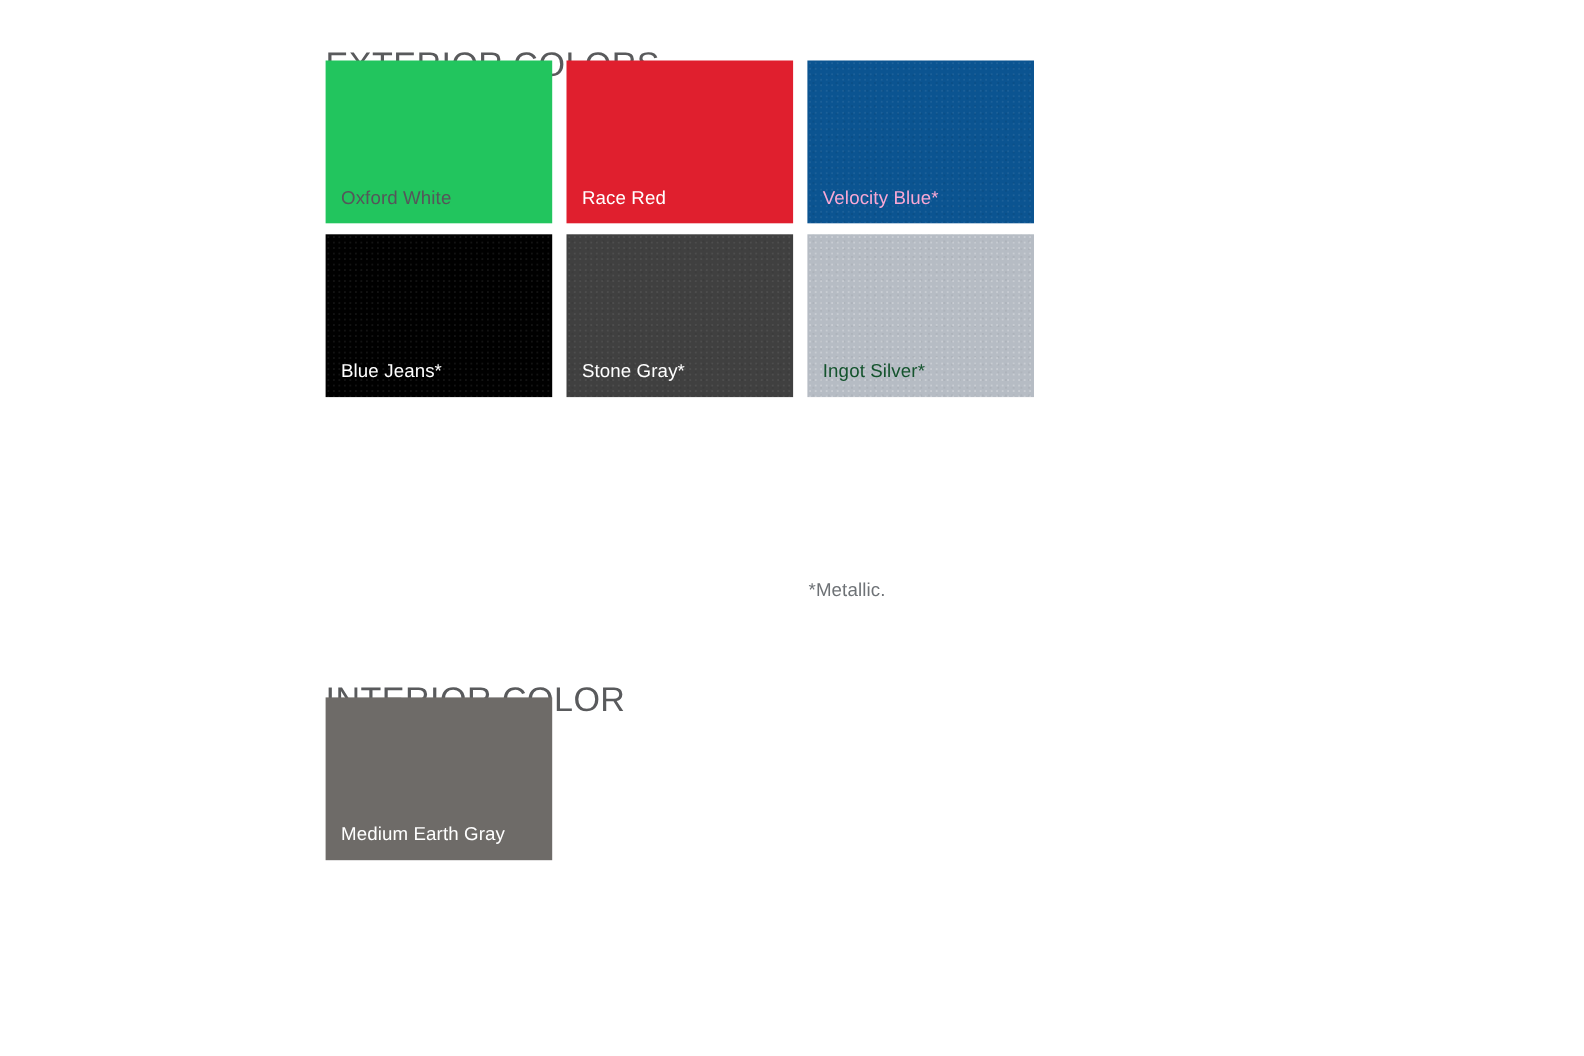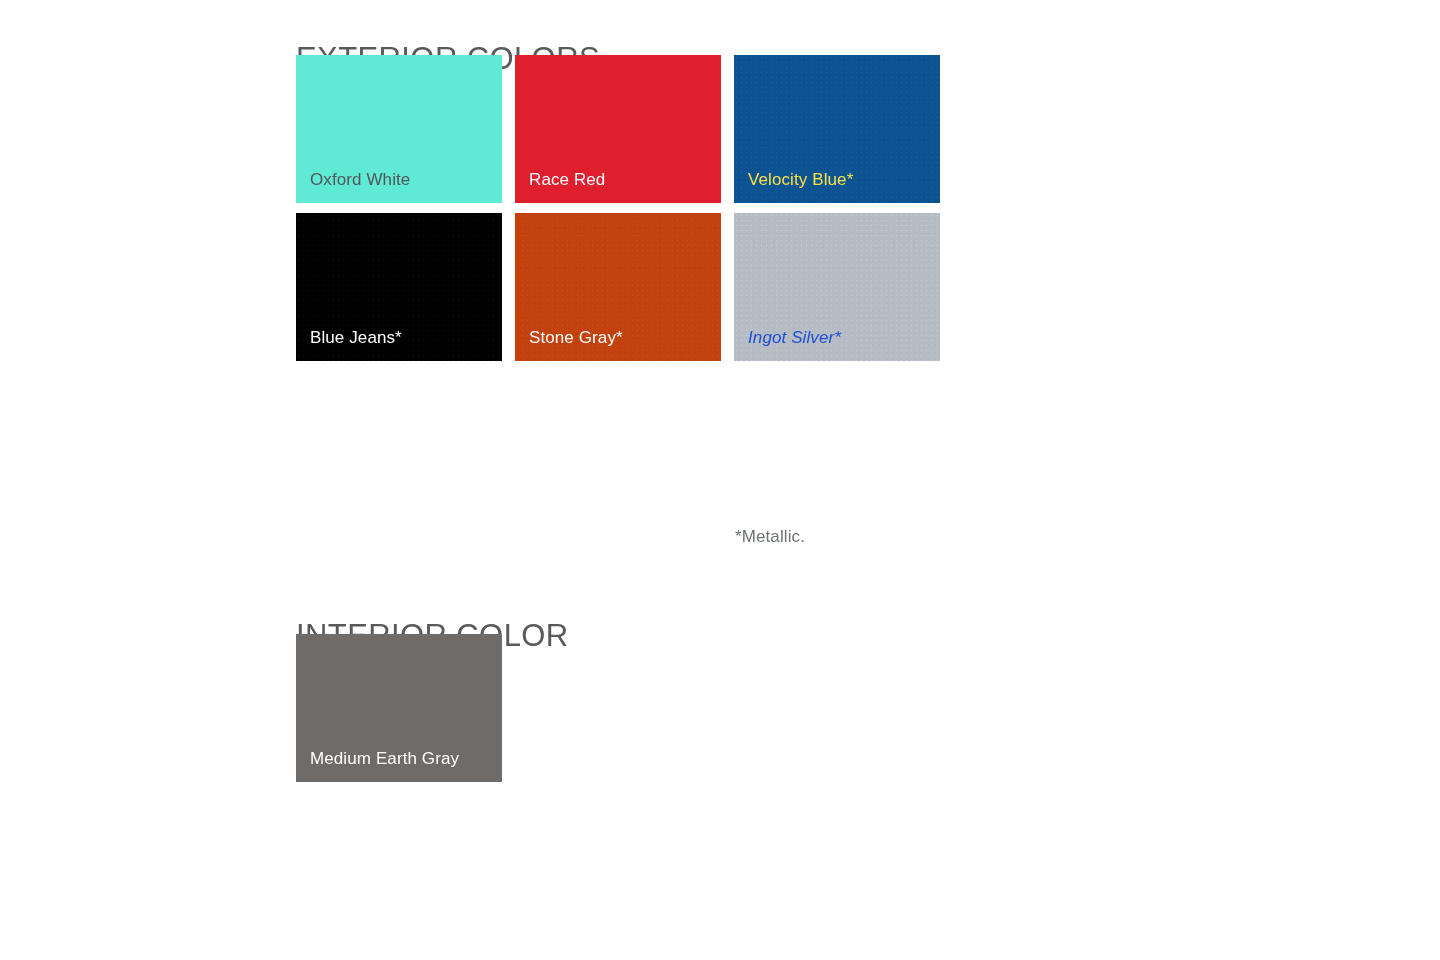--- a/index.html
+++ b/index.html
@@ -94,37 +94,37 @@
   }
 </style>
 </head>
 <body>
 
 <div class="page">
 
   <h2 class="section-heading" id="exterior-heading">EXTERIOR COLORS</h2>
 
   <div class="swatch-grid" id="exterior-grid">
-      <div class="swatch light" style="background: #5eead4; text-align: right;">
+      <div class="swatch light" style="background: #22c55e; text-align: right;">
         <span class="label" style="color: rgb(85, 86, 90);">Oxford White</span>
       </div>
       <div class="swatch" style="background: rgb(224, 31, 46); padding-left: 19px;">
         <span class="label" style="color: rgb(255, 255, 255);">Race Red</span>
       </div>
       <div class="swatch metallic" style="background: rgb(11, 84, 145);">
-        <span class="label" style="color: #fde047;">Velocity Blue*</span>
+        <span class="label" style="color: #f9a8d4;">Velocity Blue*</span>
       </div>
       <div class="swatch metallic" style="background: #000000;">
         <span class="label" style="color: rgb(255, 255, 255);">Blue Jeans*</span>
       </div>
-      <div class="swatch metallic" style="background: #c2410c;">
+      <div class="swatch metallic" style="background: #404040;">
         <span class="label" style="color: rgb(255, 255, 255);">Stone Gray*</span>
       </div>
       <div class="swatch metallic light" style="background: rgb(182, 188, 196);">
-        <span class="label" style="color: #1d4ed8; font-style: italic;">Ingot Silver*</span>
+        <span class="label" style="color: #14532d;">Ingot Silver*</span>
       </div>
     </div>
 
   <div class="footnote">*Metallic.</div>
 
   <h2 class="section-heading" id="interior-heading">INTERIOR COLOR</h2>
 
   <div class="swatch-grid" id="interior-grid">
       <div class="swatch" style="background: rgb(110, 107, 104);">
         <span class="label" style="color: rgb(255, 255, 255);">Medium Earth Gray</span>

